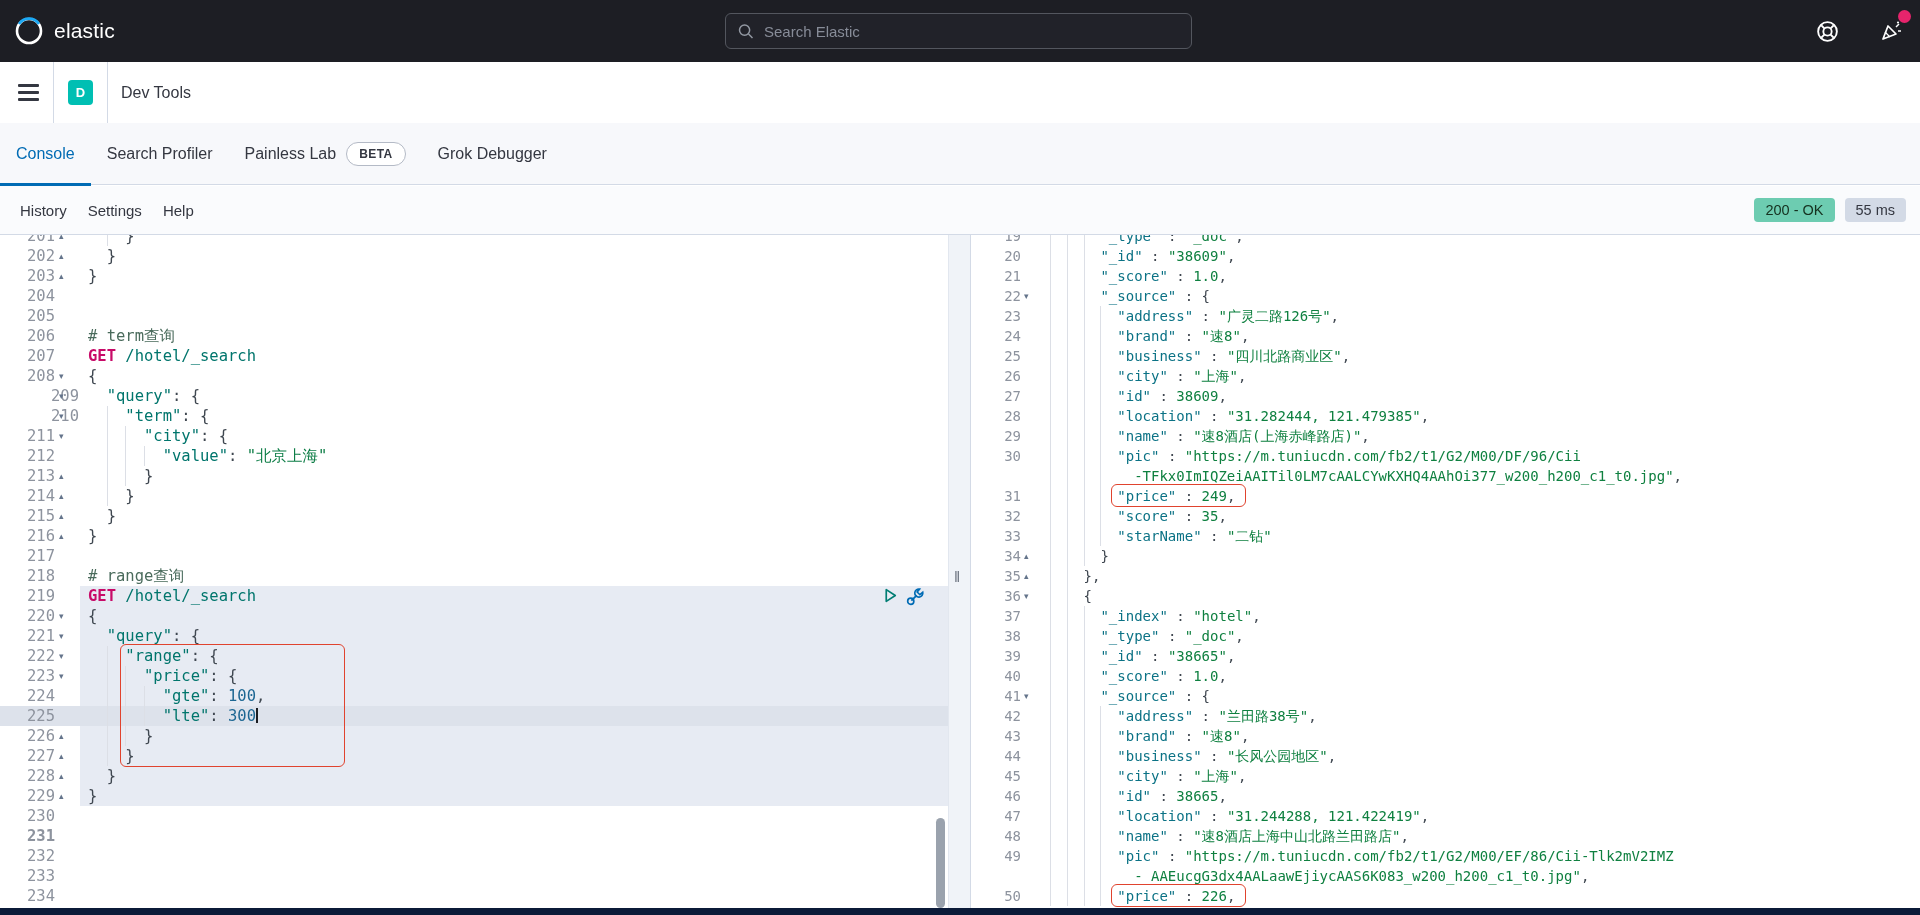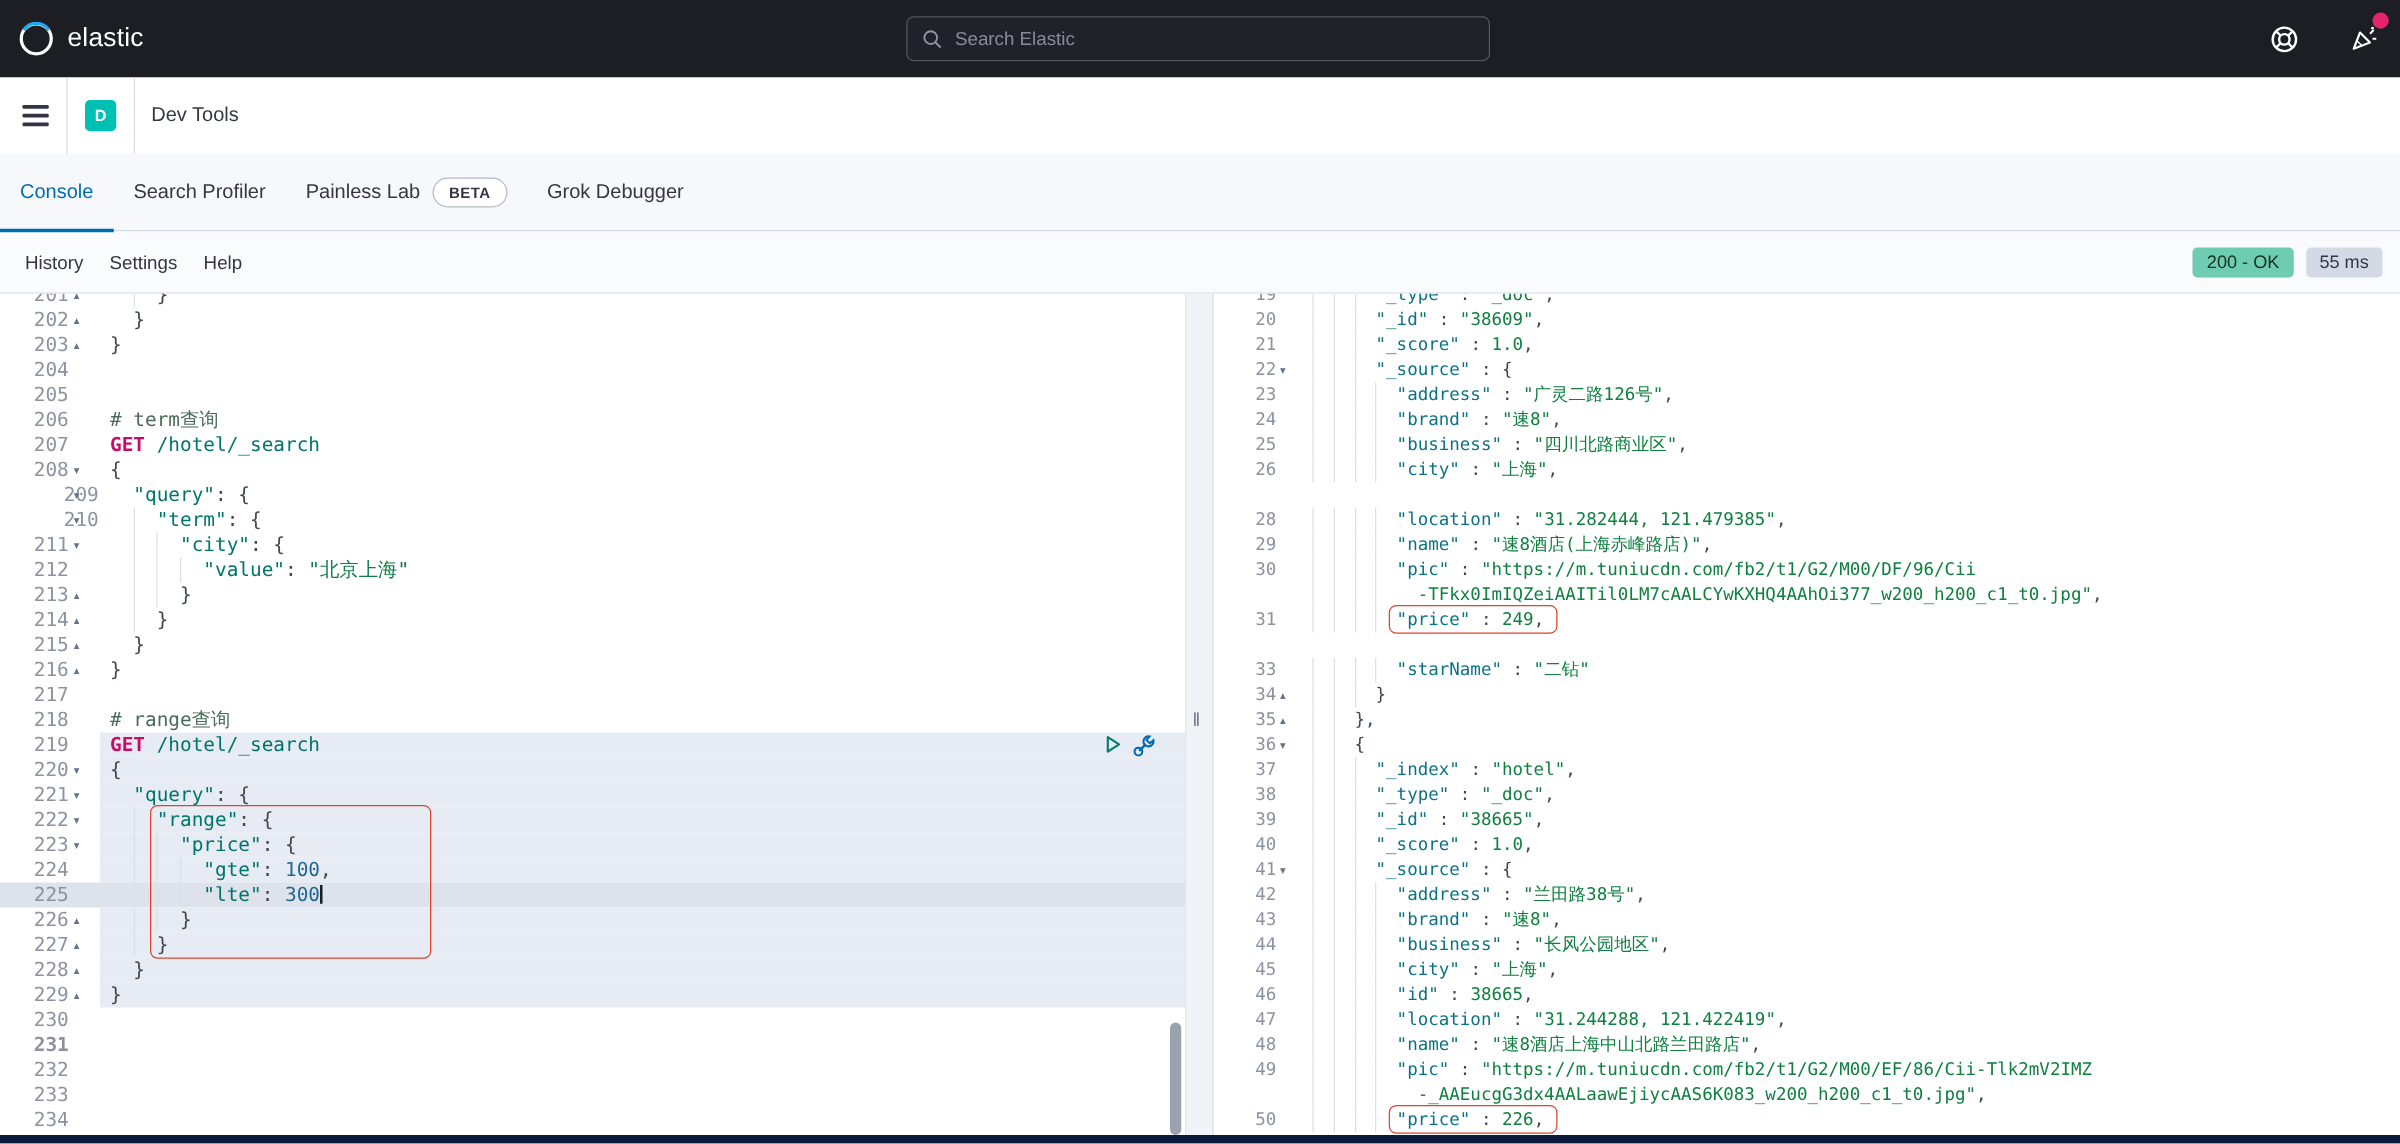--- a/index.html
+++ b/index.html
@@ -419,20 +419,28 @@
           <div class="cl" style="left: 62px; top: 0px;"><span class="seg-p">          </span><span class="seg-k">"business"</span><span class="seg-p"> : </span><span class="seg-s">"四川北路商业区"</span><span class="seg-p">,</span></div>
         </div>
         <div class="row" style="top: 131px; height: 20px;">
           <div class="guide" style="left: 78.86px;"></div>
           <div class="guide" style="left: 95.72px;"></div>
           <div class="guide" style="left: 112.58px;"></div>
           <div class="guide" style="left: 129.44px;"></div>
           <span class="ln" style="left: 0px; width: 50px;">26</span>
           <div class="cl" style="left: 62px; top: 0px;"><span class="seg-p">          </span><span class="seg-k">"city"</span><span class="seg-p"> : </span><span class="seg-s">"上海"</span><span class="seg-p">,</span></div>
         </div>
+        <div class="row" style="top: 151px; height: 20px;">
+          <div class="guide" style="left: 78.86px;"></div>
+          <div class="guide" style="left: 95.72px;"></div>
+          <div class="guide" style="left: 112.58px;"></div>
+          <div class="guide" style="left: 129.44px;"></div>
+          <span class="ln" style="left: 0px; width: 50px;">27</span>
+          <div class="cl" style="left: 62px; top: 0px;"><span class="seg-p">          </span><span class="seg-k">"id"</span><span class="seg-p"> : </span><span class="seg-n">38609</span><span class="seg-p">,</span></div>
+        </div>
         <div class="row" style="top: 171px; height: 20px;">
           <div class="guide" style="left: 78.86px;"></div>
           <div class="guide" style="left: 95.72px;"></div>
           <div class="guide" style="left: 112.58px;"></div>
           <div class="guide" style="left: 129.44px;"></div>
           <span class="ln" style="left: 0px; width: 50px;">28</span>
           <div class="cl" style="left: 62px; top: 0px;"><span class="seg-p">          </span><span class="seg-k">"location"</span><span class="seg-p"> : </span><span class="seg-s">"31.282444, 121.479385"</span><span class="seg-p">,</span></div>
         </div>
         <div class="row" style="top: 191px; height: 20px;">
           <div class="guide" style="left: 78.86px;"></div>
@@ -452,20 +460,28 @@
           <div class="cl" style="left: 62px; top: 20px;"><span class="seg-s">            -TFkx0ImIQZeiAAITil0LM7cAALCYwKXHQ4AAhOi377_w200_h200_c1_t0.jpg"</span><span class="seg-p">,</span></div>
         </div>
         <div class="row" style="top: 251px; height: 20px;">
           <div class="guide" style="left: 78.86px;"></div>
           <div class="guide" style="left: 95.72px;"></div>
           <div class="guide" style="left: 112.58px;"></div>
           <div class="guide" style="left: 129.44px;"></div>
           <span class="ln" style="left: 0px; width: 50px;">31</span>
           <div class="cl" style="left: 62px; top: 0px;"><span class="seg-p">          </span><span class="seg-k">"price"</span><span class="seg-p"> : </span><span class="seg-n">249</span><span class="seg-p">,</span></div>
         </div>
+        <div class="row" style="top: 271px; height: 20px;">
+          <div class="guide" style="left: 78.86px;"></div>
+          <div class="guide" style="left: 95.72px;"></div>
+          <div class="guide" style="left: 112.58px;"></div>
+          <div class="guide" style="left: 129.44px;"></div>
+          <span class="ln" style="left: 0px; width: 50px;">32</span>
+          <div class="cl" style="left: 62px; top: 0px;"><span class="seg-p">          </span><span class="seg-k">"score"</span><span class="seg-p"> : </span><span class="seg-n">35</span><span class="seg-p">,</span></div>
+        </div>
         <div class="row" style="top: 291px; height: 20px;">
           <div class="guide" style="left: 78.86px;"></div>
           <div class="guide" style="left: 95.72px;"></div>
           <div class="guide" style="left: 112.58px;"></div>
           <div class="guide" style="left: 129.44px;"></div>
           <span class="ln" style="left: 0px; width: 50px;">33</span>
           <div class="cl" style="left: 62px; top: 0px;"><span class="seg-p">          </span><span class="seg-k">"starName"</span><span class="seg-p"> : </span><span class="seg-s">"二钻"</span></div>
         </div>
         <div class="row" style="top: 311px; height: 20px;">
           <div class="guide" style="left: 78.86px;"></div>

